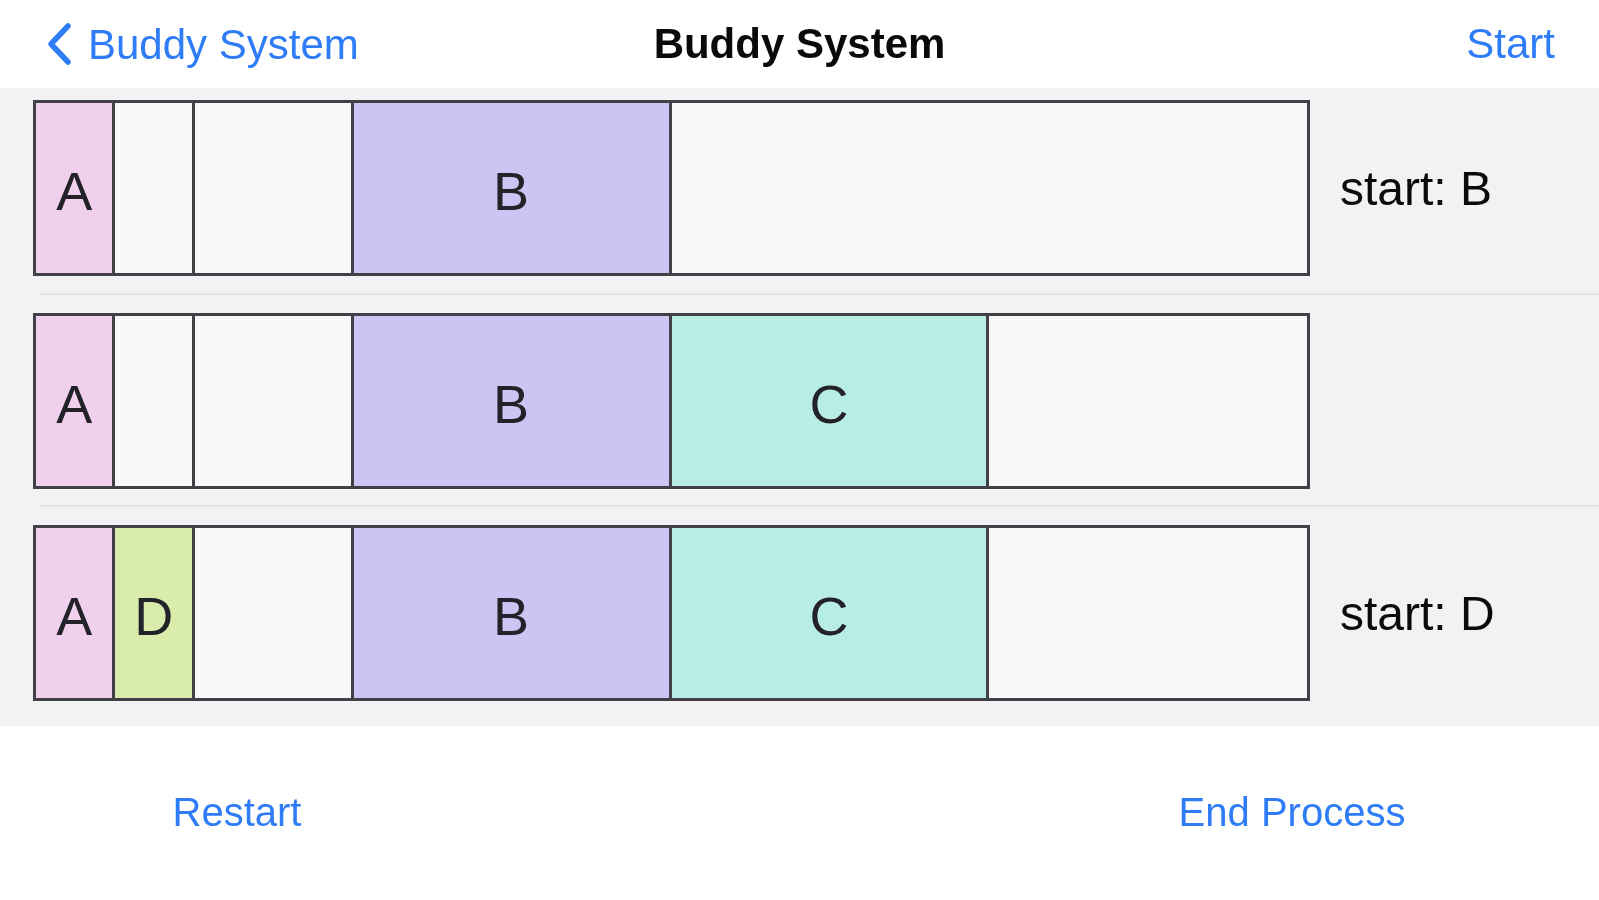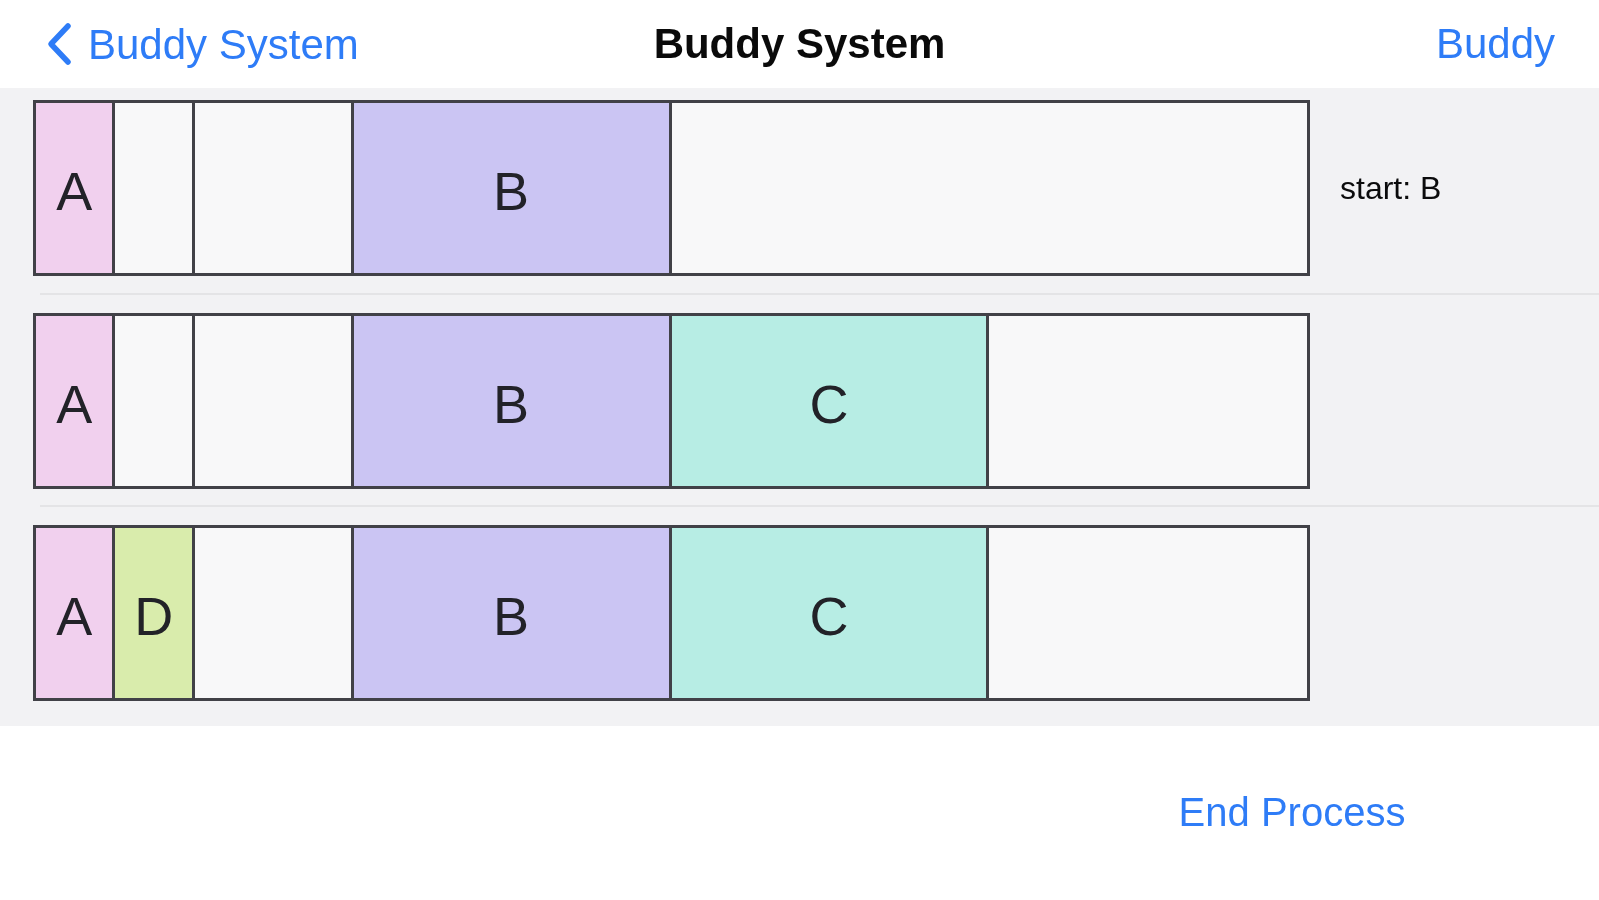--- a/index.html
+++ b/index.html
@@ -50,21 +50,21 @@
     display:flex;align-items:center;justify-content:center;
     height:100%;
   }
   .seg:last-child{border-right:none;}
   .seg-letter{
     font-size:54px;color:var(--block-text);line-height:1;
     transform:translateY(3px);
   }
   .row-label{
     position:absolute;left:1340px;top:100px;transform:translateY(-50%);
-    font-size:32px;color:#0b0b0c;white-space:nowrap;
+    font-size:48px;color:#0b0b0c;white-space:nowrap;
   }
   
   .toolbar{
     position:absolute;top:726px;left:0;width:100%;height:174px;background:#ffffff;
   }
   .tool-btn{
     position:absolute;top:86px;transform:translate(-50%,-50%);
     font-size:40px;color:var(--accent);white-space:nowrap;cursor:pointer;
   }
   .tool-restart{left:237px;}
@@ -77,21 +77,21 @@
 <div class="app" style="--accent: #2E7CF7; --bar-border: #414147; --content-bg: #F2F2F4; --separator: #E4E4E6; --title-text: #0A0A0A; --block-text: #222228;">
 
   <header class="navbar">
     <div class="nav-back">
       <svg class="chev" width="27" height="46" viewBox="0 0 27 46">
         <polyline points="22,5 5,23 22,41" fill="none" stroke="#2E7CF7" stroke-width="5.5" stroke-linecap="round" stroke-linejoin="round"></polyline>
       </svg>
       <span class="nav-back-label">Buddy System</span>
     </div>
     <div class="nav-title">Buddy System</div>
-    <div class="nav-help">Buddy</div>
+    <div class="nav-help">Start</div>
   </header>
 
   <main class="content" id="rows">
       <div class="cell">
         <div class="bar">
           <div class="seg" style="width: 6.25%; background: rgb(241, 208, 238);">
             <span class="seg-letter">A</span>
           </div>
           <div class="seg" style="width: 6.25%; background: rgb(248, 248, 249);"></div>
           <div class="seg" style="width: 12.5%; background: rgb(248, 248, 249);"></div>
@@ -128,20 +128,22 @@
           </div>
           <div class="seg" style="width: 12.5%; background: rgb(248, 248, 249);"></div>
           <div class="seg" style="width: 25%; background: rgb(203, 197, 243);">
             <span class="seg-letter">B</span>
           </div>
           <div class="seg" style="width: 25%; background: rgb(183, 237, 228);">
             <span class="seg-letter">C</span>
           </div>
           <div class="seg" style="width: 25%; background: rgb(248, 248, 249);"></div>
         </div>
+        <div class="row-label">start: D</div>
       </div>
     </main>
 
   <footer class="toolbar">
+    <span class="tool-btn tool-restart">Restart</span>
     <span class="tool-btn tool-end">End Process</span>
   </footer>
 
 </div>
 
 </body></html>

